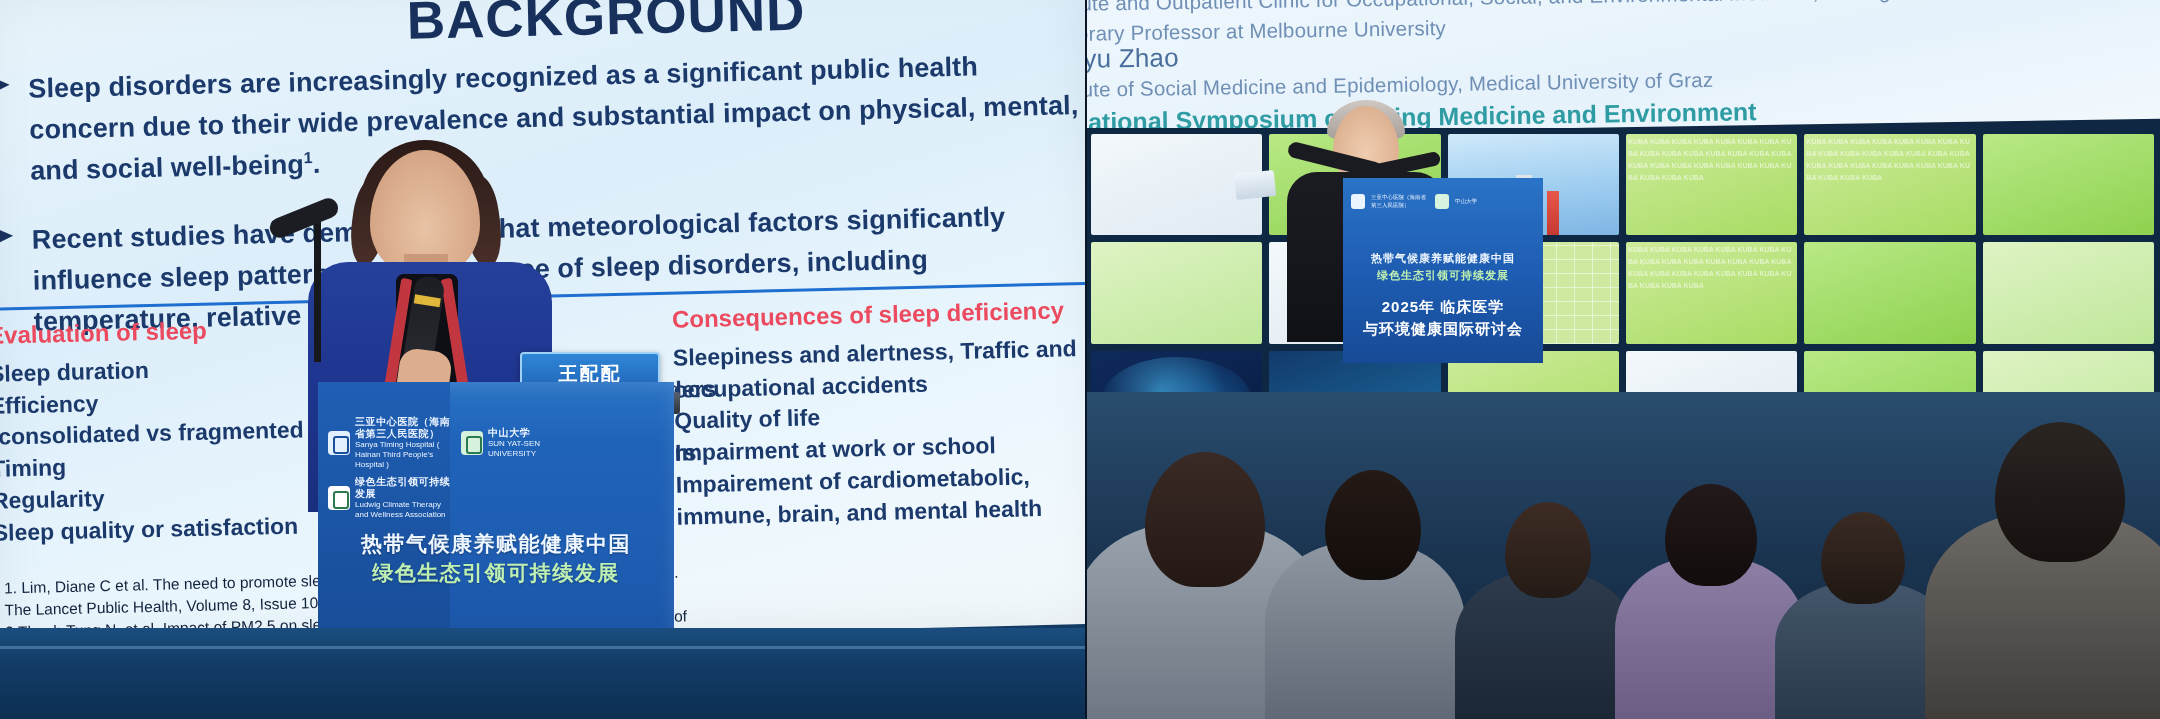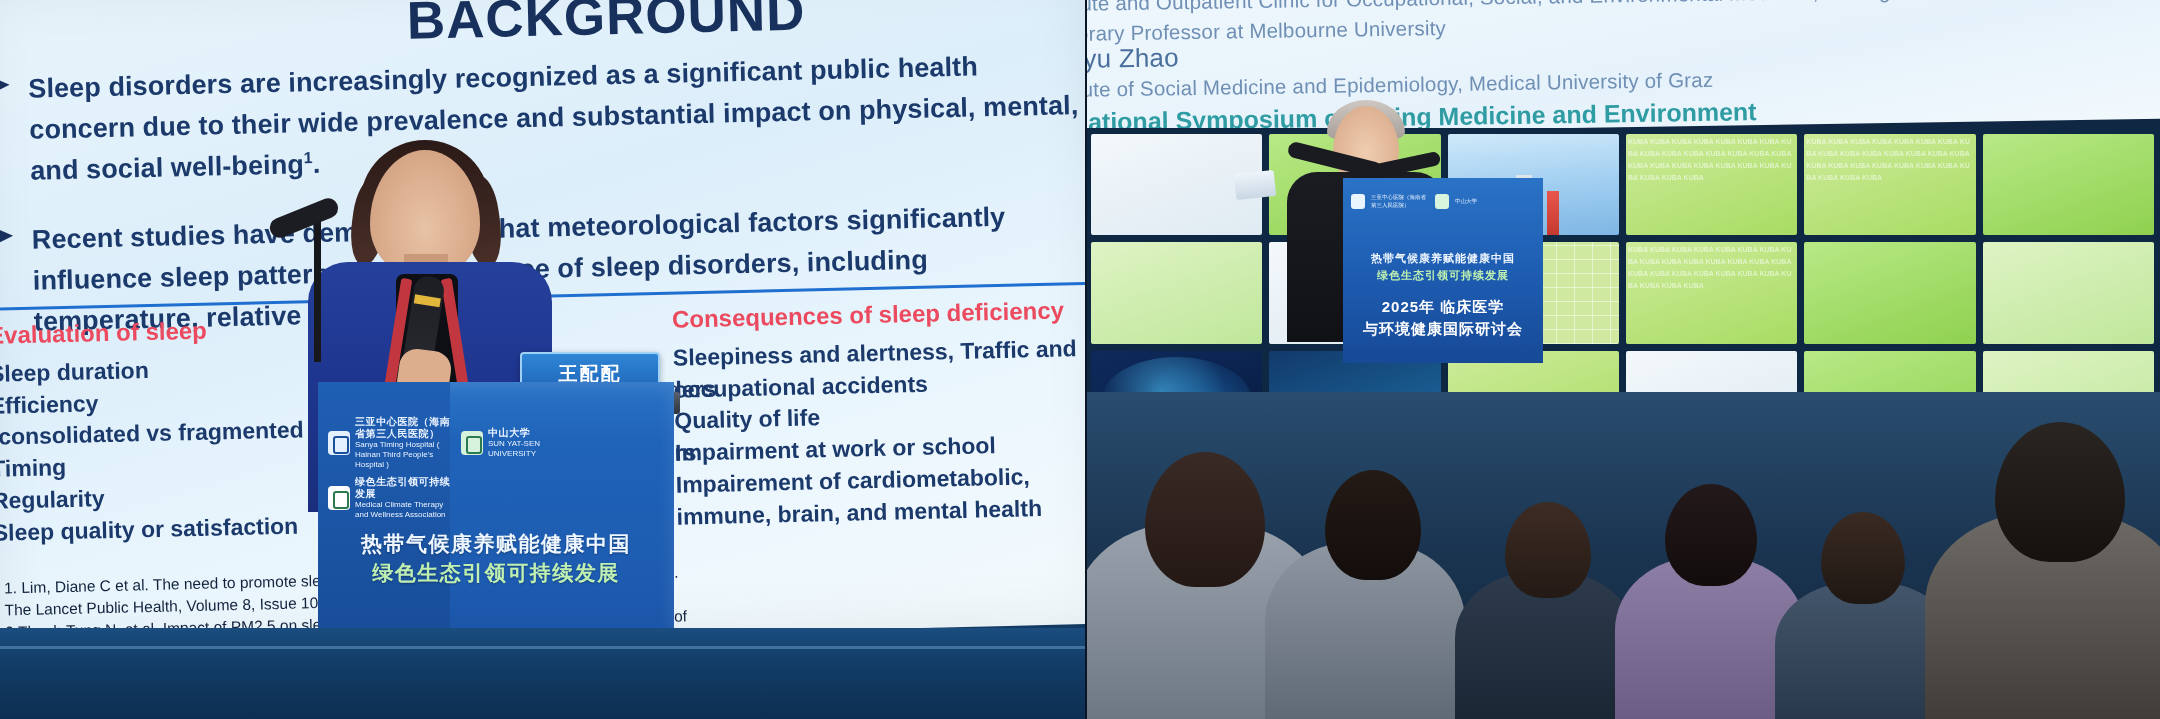--- a/index.html
+++ b/index.html
@@ -469,21 +469,21 @@
           <span class="pd-mark green"></span>
           <span class="pd-logo-txt">
             <b>中山大学</b>
             <span>SUN YAT-SEN UNIVERSITY</span>
           </span>
         </div>
         <div class="pd-logo">
           <span class="pd-mark"></span>
           <span class="pd-logo-txt">
             <b>绿色生态引领可持续发展</b>
-            <span>Medical Climate Therapy and Wellness Association</span>
+            <span>Ludwig Climate Therapy and Wellness Association</span>
           </span>
         </div>
       </div>
 
       <div class="pd-slogan">
         <div>热带气候康养赋能健康中国</div>
         <div class="green">绿色生态引领可持续发展</div>
       </div>
 
       <div class="pd-main">

